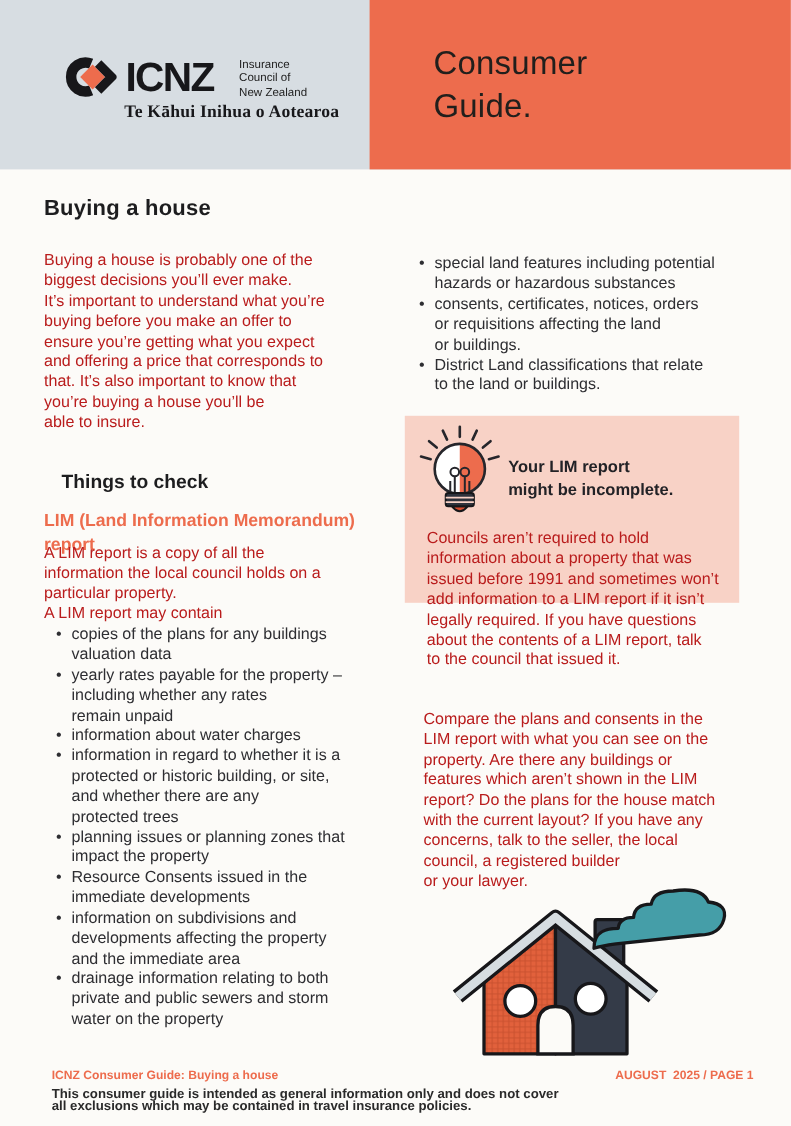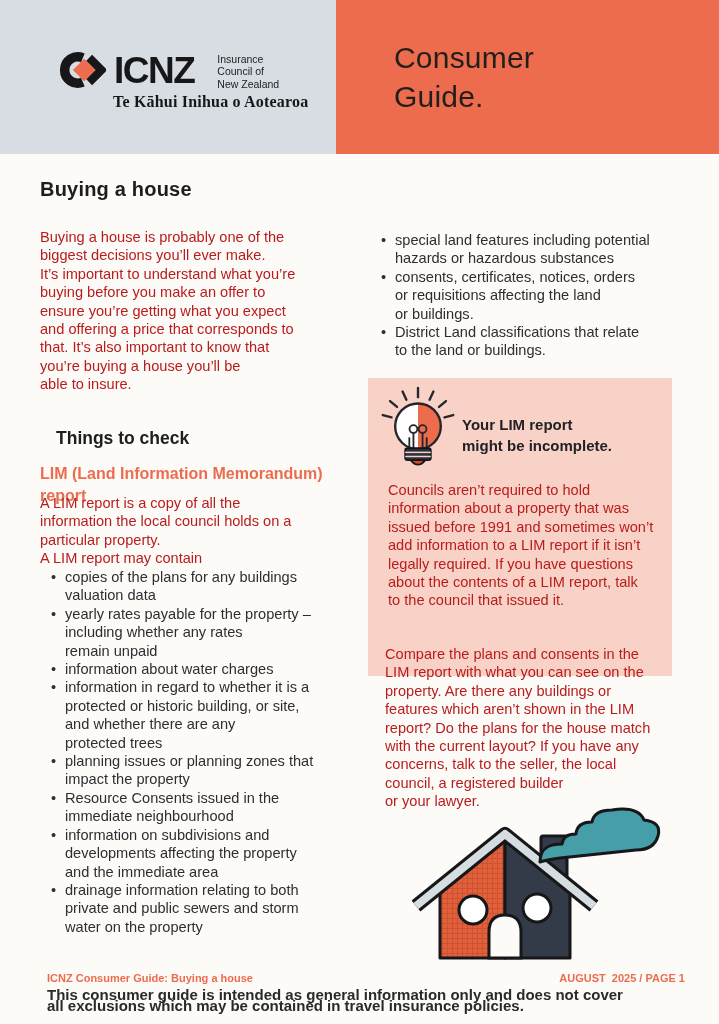--- a/index.html
+++ b/index.html
@@ -28,33 +28,33 @@
 
   ul.bullets{list-style:none;margin:0;padding:0;}
   ul.bullets li{position:relative;padding-left:25px;font-size:14.6px;line-height:18.4px;color:#2e2e32;white-space:pre-line;}
   ul.bullets li::before{content:"•";position:absolute;left:11px;top:0;color:#2e2e32;}
   .left-bullets{left:40px;top:568px;width:322px;}
   .right-bullets{left:370px;top:231px;width:312px;}
   .right-bullets li{padding-left:23px;}
   .right-bullets li::before{left:9px;}
 
   
-  .callout{left:368px;top:378px;width:304px;height:298px;background:var(--callout_bg,#F8D2C6);}
+  .callout{left:368px;top:378px;width:304px;height:170px;background:var(--callout_bg,#F8D2C6);}
   .callout-heading{position:absolute;left:94px;top:36px;font-size:15px;line-height:21px;font-weight:700;
     color:#222226;white-space:pre-line;}
   .callout-body{position:absolute;left:20px;top:103px;width:280px;}
   .bulb{position:absolute;left:8px;top:6px;}
 
   .compare{left:370px;top:630px;width:312px;}
   .house{left:400px;top:796px;}
 
   
   .footer-left{left:47px;top:972px;font-size:11px;font-weight:700;color:var(--accent,#ED6C4D);}
   .footer-right{right:34px;top:972px;font-size:11px;font-weight:700;color:var(--accent,#ED6C4D);white-space:pre;}
-  .disclaimer{left:47px;top:989px;font-size:15px;line-height:11.4px;font-weight:700;color:#2a2a2a;white-space:pre-line;}
+  .disclaimer{left:47px;top:989px;font-size:12px;line-height:11.4px;font-weight:700;color:#2a2a2a;white-space:pre-line;}
 </style>
 </head>
 <body>
 
 <div class="page">
 
   <header class="header">
     <div class="header-orange">
       <div class="banner-title">Consumer
 Guide.</div>
@@ -104,21 +104,21 @@
 including whether any rates
 remain unpaid</li>
       <li>information about water charges</li>
       <li>information in regard to whether it is a
 protected or historic building, or site,
 and whether there are any
 protected trees</li>
       <li>planning issues or planning zones that
 impact the property</li>
       <li>Resource Consents issued in the
-immediate neighbourhood</li>
+immediate developments</li>
       <li>information on subdivisions and
 developments affecting the property
 and the immediate area</li>
       <li>drainage information relating to both
 private and public sewers and storm
 water on the property</li>
     </ul>
 
   <ul class="abs bullets right-bullets">
       <li>special land features including potential

